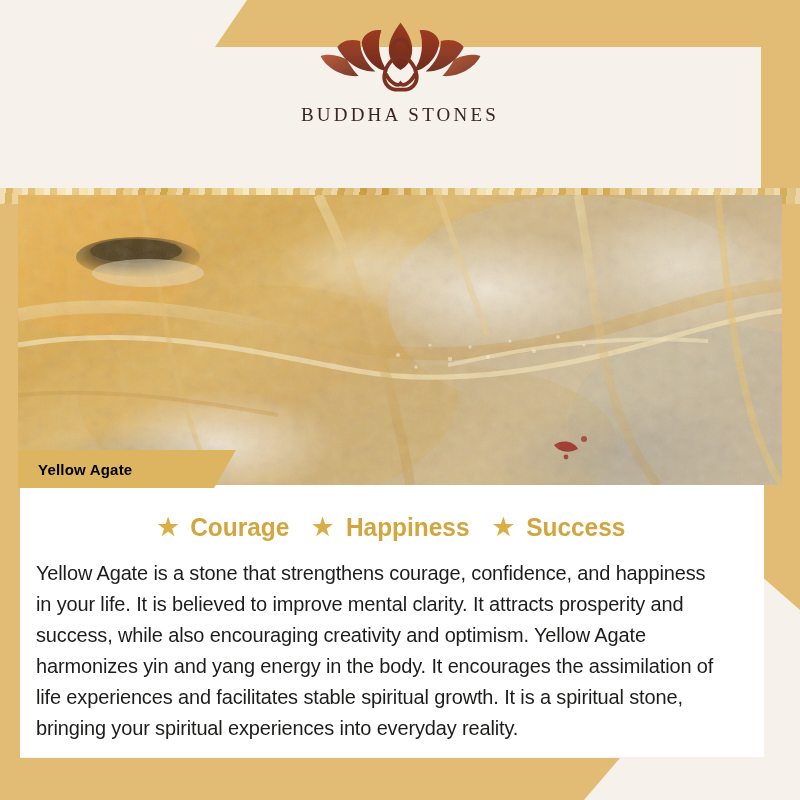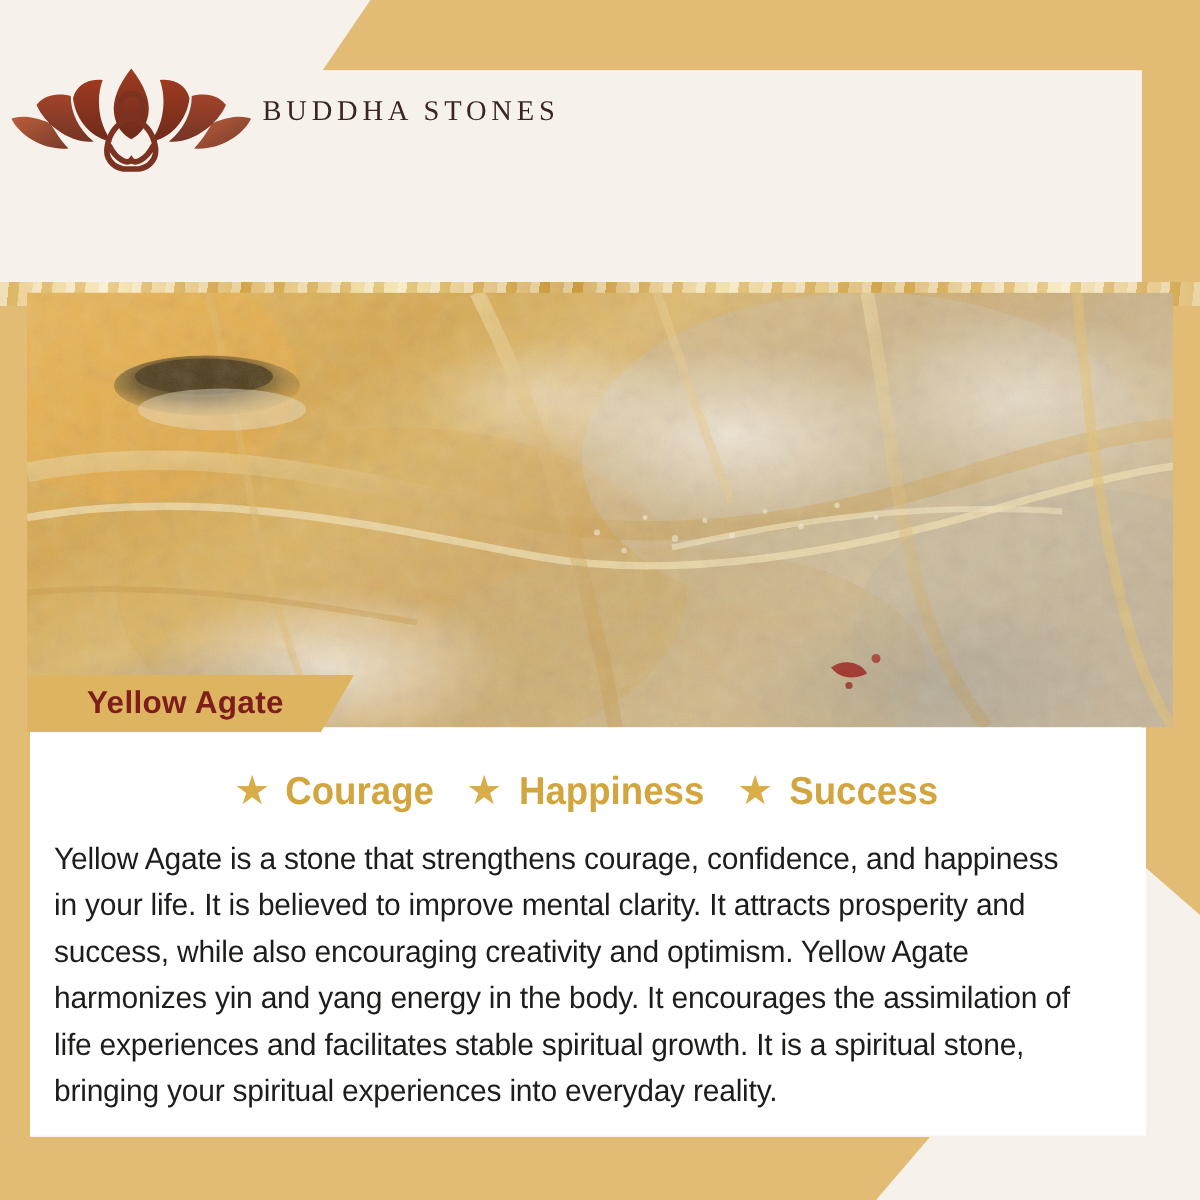--- a/index.html
+++ b/index.html
@@ -27,21 +27,21 @@
     background:#E2BC74;
   }
   .gold-bottom{
     position:absolute;bottom:0;left:0;width:620px;height:42px;
     background:#E2BC74;
     clip-path:polygon(0 0, 100% 0, calc(100% - 36px) 100%, 0 100%);
   }
 
   
   .header{position:absolute;top:0;left:0;width:800px;height:148px;z-index:3;
-          display:flex;flex-direction:row;align-items:center;justify-content:flex-start;}
+          display:flex;flex-direction:column;align-items:center;justify-content:flex-start;}
   .logo-mark{margin-top:18px;width:175px;height:84px;}
   .brand-name{
     margin-top:2px;
     font-family:"Liberation Serif", serif;
     font-size:19px;letter-spacing:3.2px;color:#3A2520;font-weight:400;
   }
 
   
   .title-banner{
     position:absolute;top:139px;left:165px;width:470px;height:52px;
@@ -73,21 +73,21 @@
   .stone-img{position:absolute;inset:0;}
 
   
   .stone-label{
     position:absolute;left:18px;top:450px;width:218px;height:38px;z-index:5;
     background:#DDB45F;
     clip-path:polygon(0 0, 100% 0, calc(100% - 22px) 100%, 0 100%);
     display:flex;align-items:center;
   }
   .stone-label-text{
-    margin-left:40px;color:#7f1d1d;font-size:21px;font-weight:bold;
+    margin-left:20px;color:#000000;font-size:15px;font-weight:bold;
     letter-spacing:.2px;
   }
 
   
   .content{
     position:absolute;left:20px;top:485px;width:744px;height:272px;z-index:3;
     background:#FFFFFF;
   }
 
   

